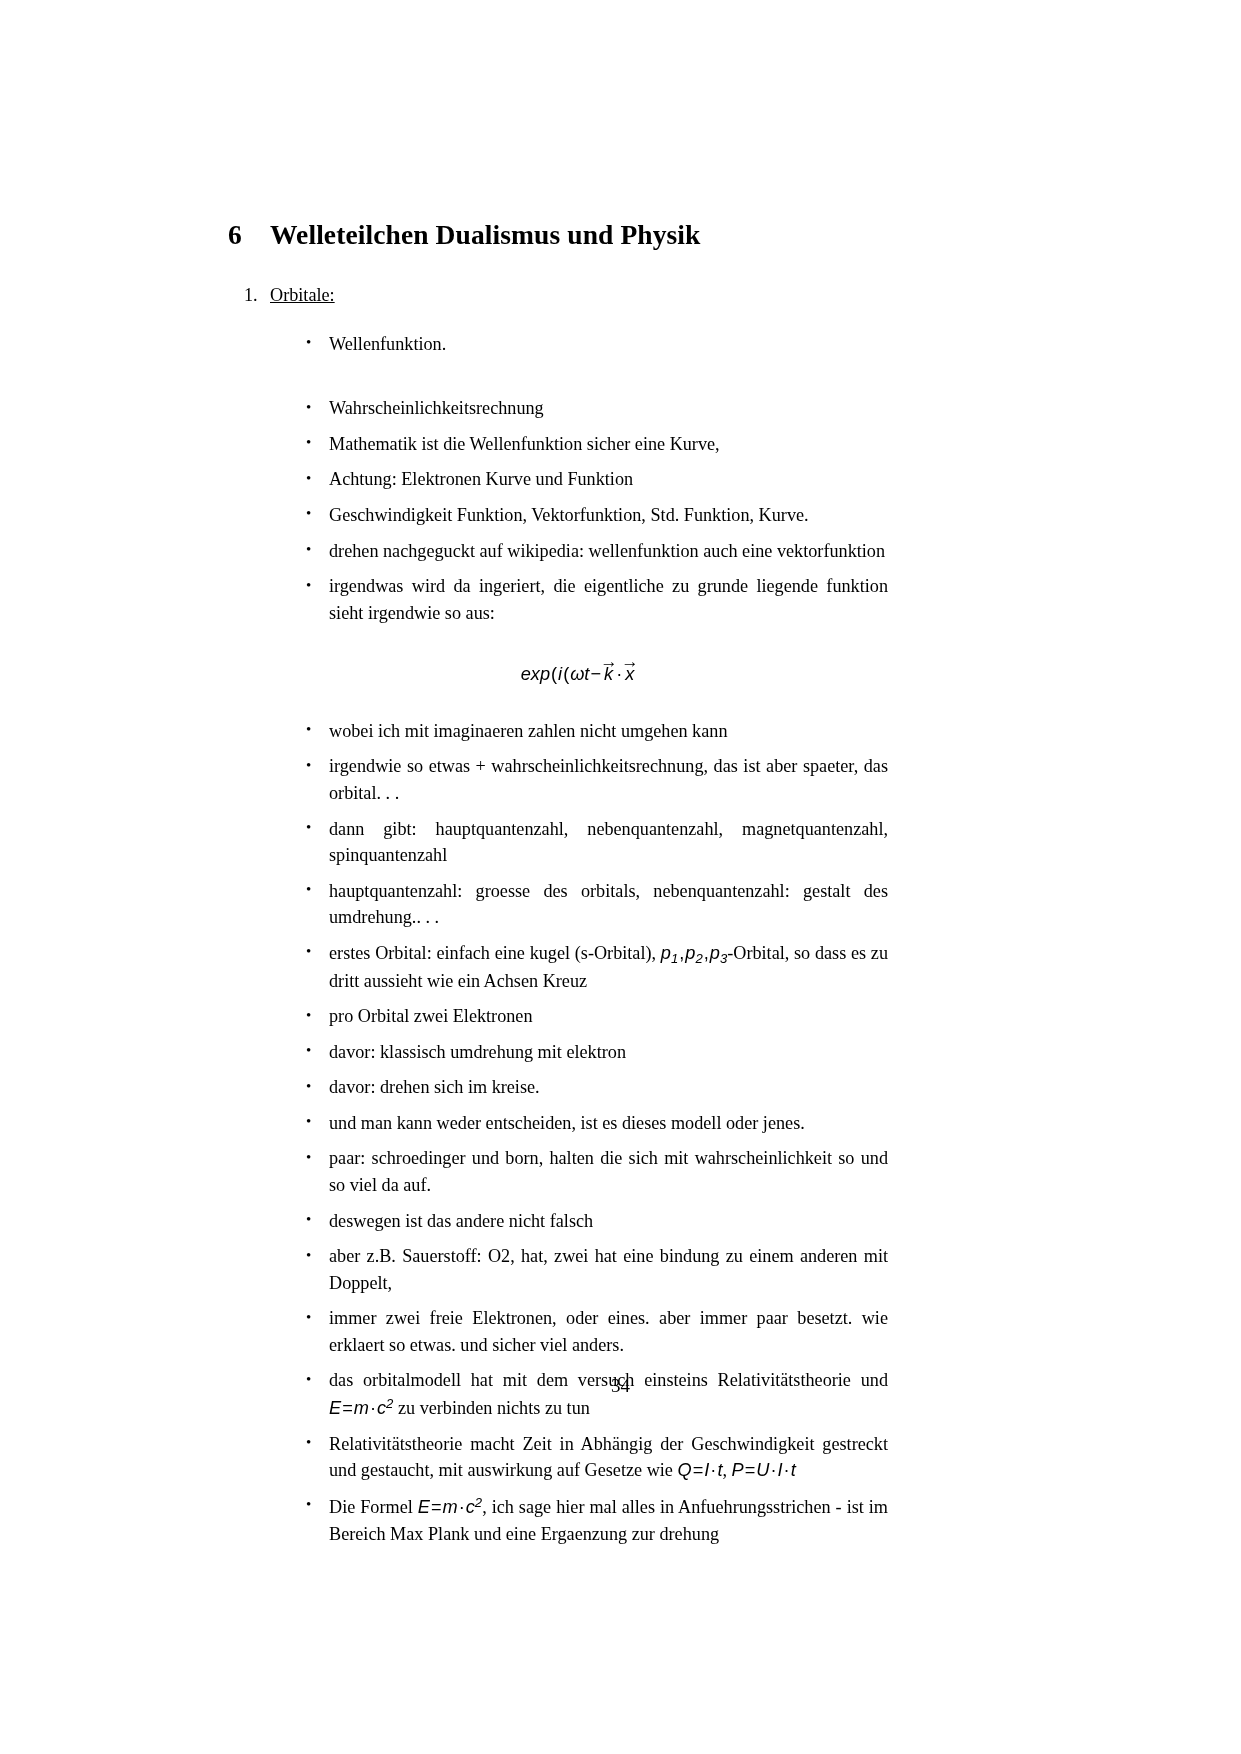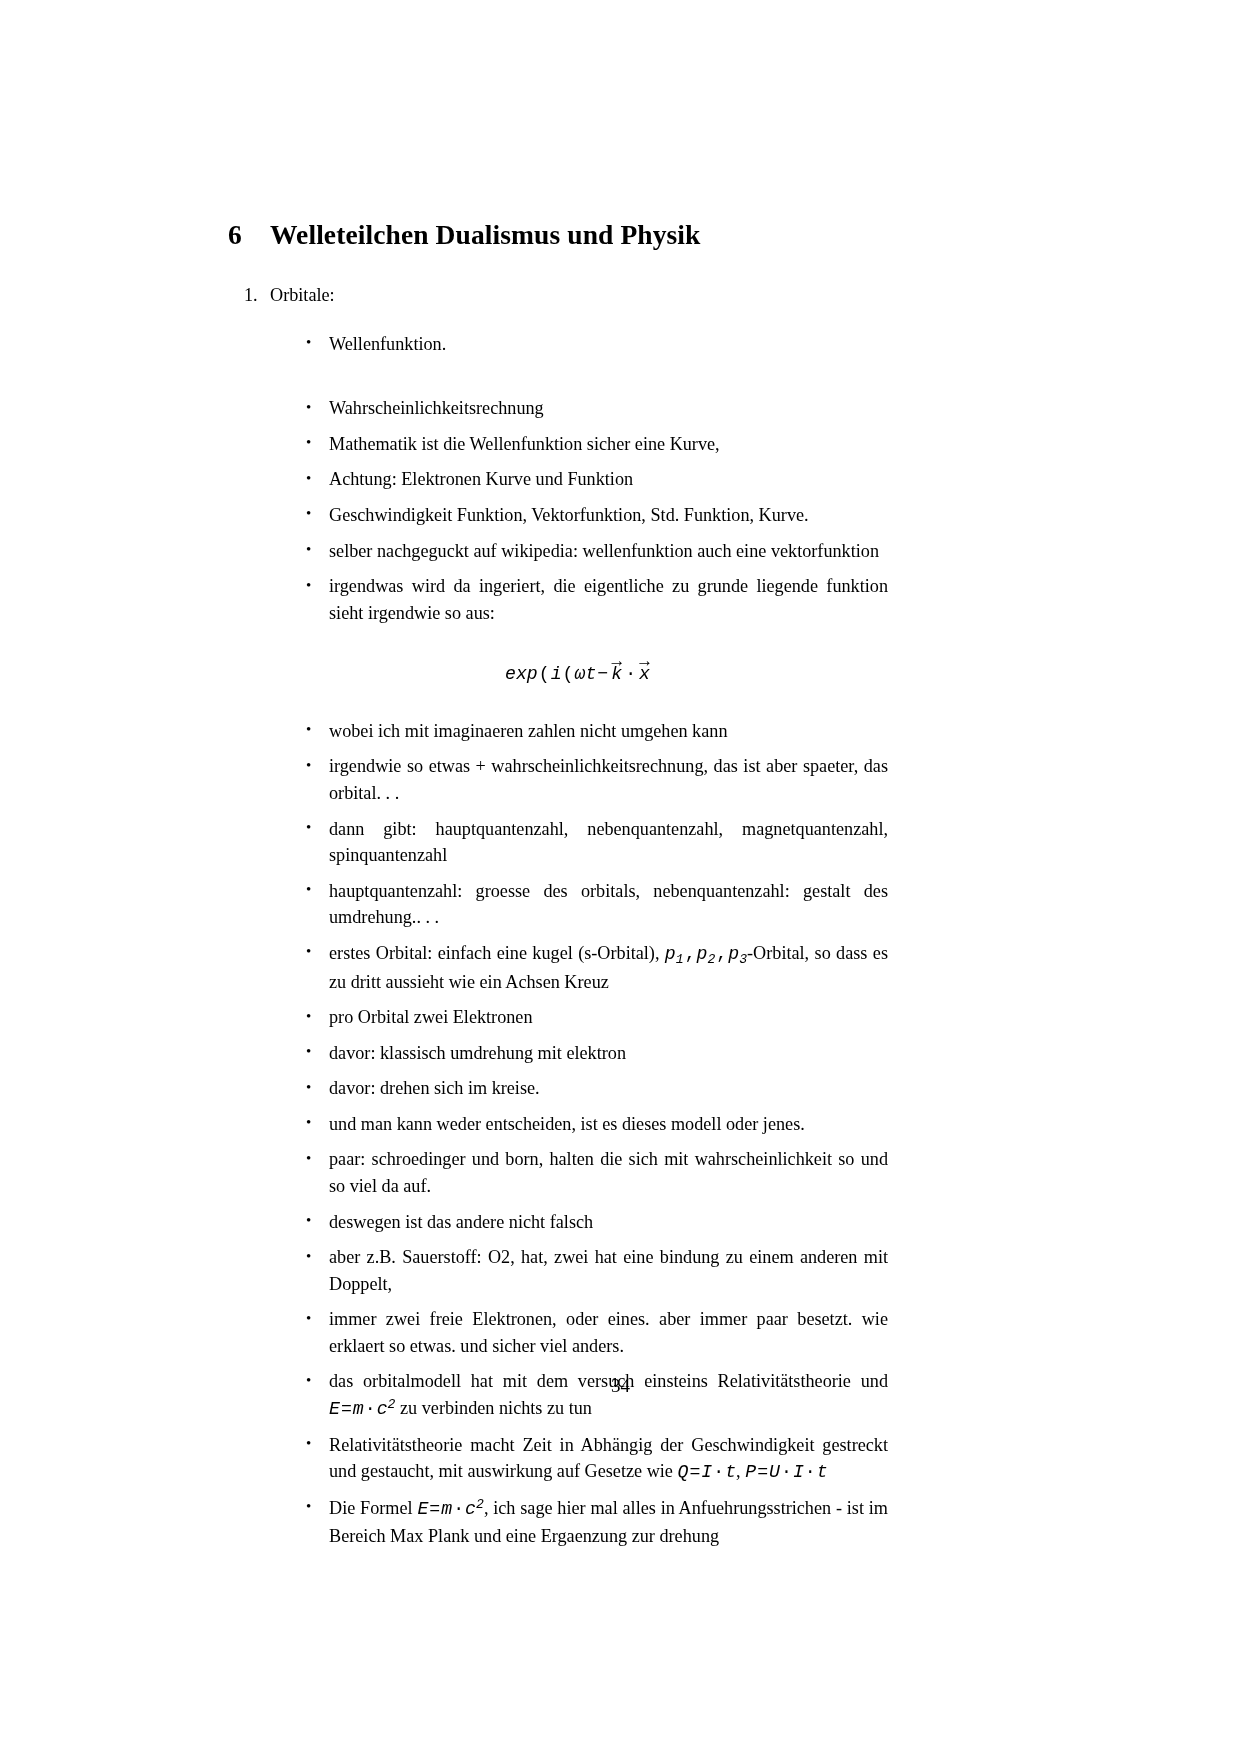--- a/index.html
+++ b/index.html
@@ -60,21 +60,21 @@
     line-height: 1.45;
   }
   ol.enum > li > .enum-marker {
     position: absolute;
     left: 16px;
     top: 0;
     width: 26px;
     text-align: left;
     font-size: 18.2px;
   }
-  ol.enum > li > .enum-label { font-size: 18.2px; }
+  ol.enum > li > .enum-label { font-size: 18.2px; text-decoration: underline; }
 
   
   ul.items {
     list-style: none;
     margin: 22px 0 0 0;
     padding: 0;
   }
   ul.items > li {
     position: relative;
     padding-left: 26px;
@@ -93,21 +93,21 @@
     font-size: 15px;
     line-height: 1.55;
   }
   ul.items > li .li-text { display: block; }
 
   
   .li-text { text-align: justify; text-align-last: left; }
 
   
   .math {
-    font-family: Liberation Mono, monospace;
+    font-family: Liberation Sans, sans-serif;
     font-style: italic;
     white-space: nowrap;
   }
   .math .op { font-style: normal; padding: 0 1px; }
   sub.msub {
     font-style: italic;
     font-size: 0.72em;
     vertical-align: -0.28em;
   }
   sup.msup {
@@ -189,21 +189,21 @@
             <span class="li-text">Achtung: Elektronen Kurve und Funktion</span>
           </li>
 
           <li>
             <span class="bullet">•</span>
             <span class="li-text">Geschwindigkeit Funktion, Vektorfunktion, Std. Funktion, Kurve.</span>
           </li>
 
           <li>
             <span class="bullet">•</span>
-            <span class="li-text">selber nachgeguckt auf wikipedia: wellenfunktion auch eine vektorfunktion</span>
+            <span class="li-text">drehen nachgeguckt auf wikipedia: wellenfunktion auch eine vektorfunktion</span>
           </li>
 
           <li>
             <span class="bullet">•</span>
             <span class="li-text">irgendwas wird da ingeriert, die eigentliche zu grunde liegende funktion sieht irgendwie so aus:</span>
             <span class="display-math"><span class="math"><span>exp</span><span class="op">(</span><span>i</span><span class="op">(</span><span>ω</span><span>t</span><span class="op">−</span><span class="vecwrap"><span class="vecarrow">→</span><span class="vecbody">k</span></span><span class="op">·</span><span class="vecwrap"><span class="vecarrow">→</span><span class="vecbody">x</span></span></span></span>
           </li>
 
           <li>
             <span class="bullet">•</span>

